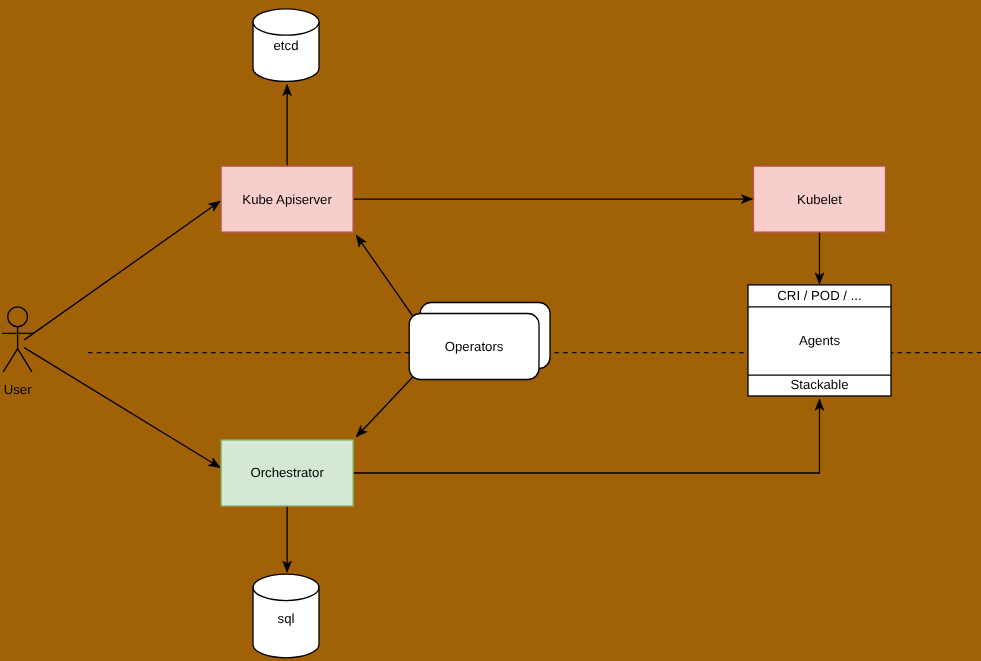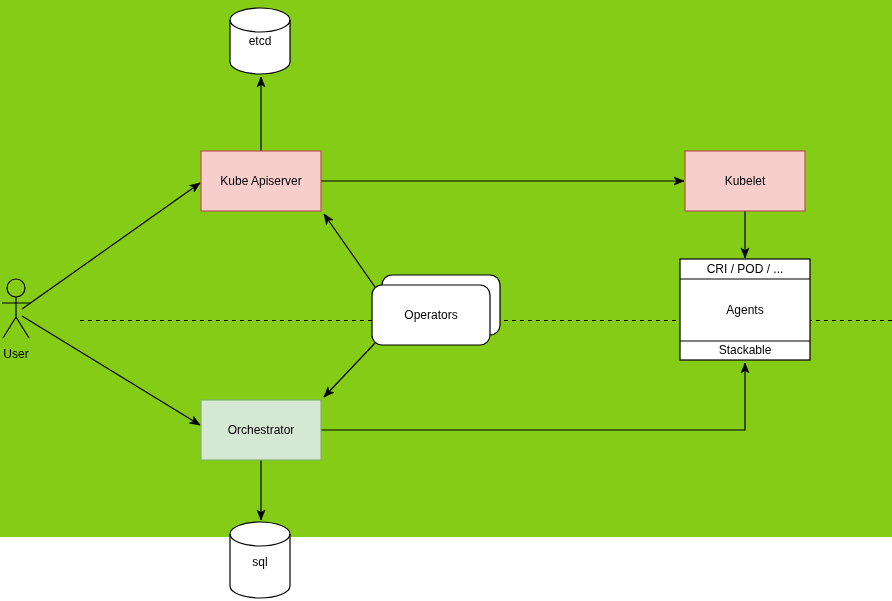--- a/index.html
+++ b/index.html
@@ -6,22 +6,22 @@
     margin: 0;
     padding: 0;
     background: #ffffff;
     width: 892px;
     height: 601px;
     overflow: hidden;
   }
   #canvas-wrap {
     position: relative;
     width: 892px;
-    height: 537px;
-    background: #84cc16;
+    height: 601px;
+    background: #a16207;
   }
   svg {
     display: block;
     font-family: "Liberation Sans", "DejaVu Sans", sans-serif;
   }
   text {
     font-size: 12px;
     fill: #000000;
     text-anchor: middle;
   }

